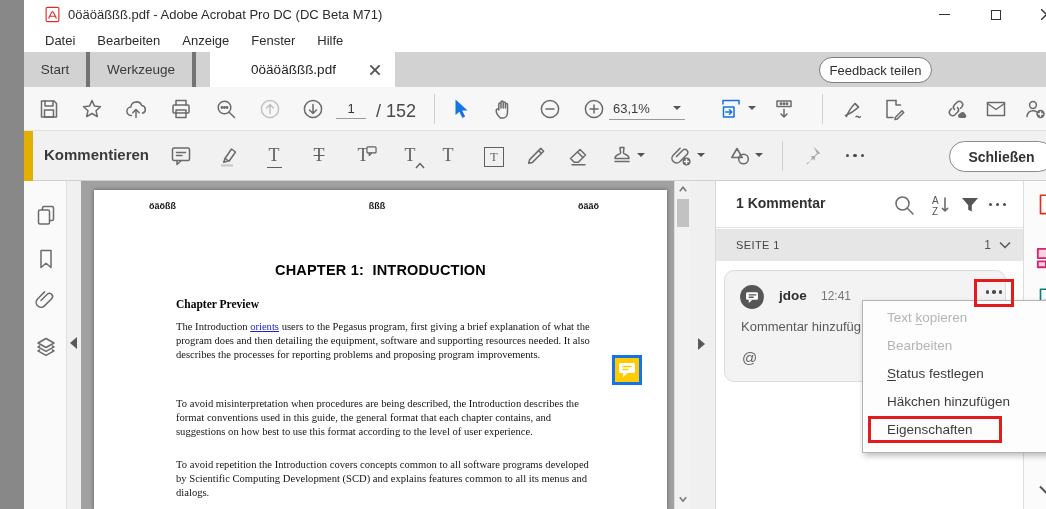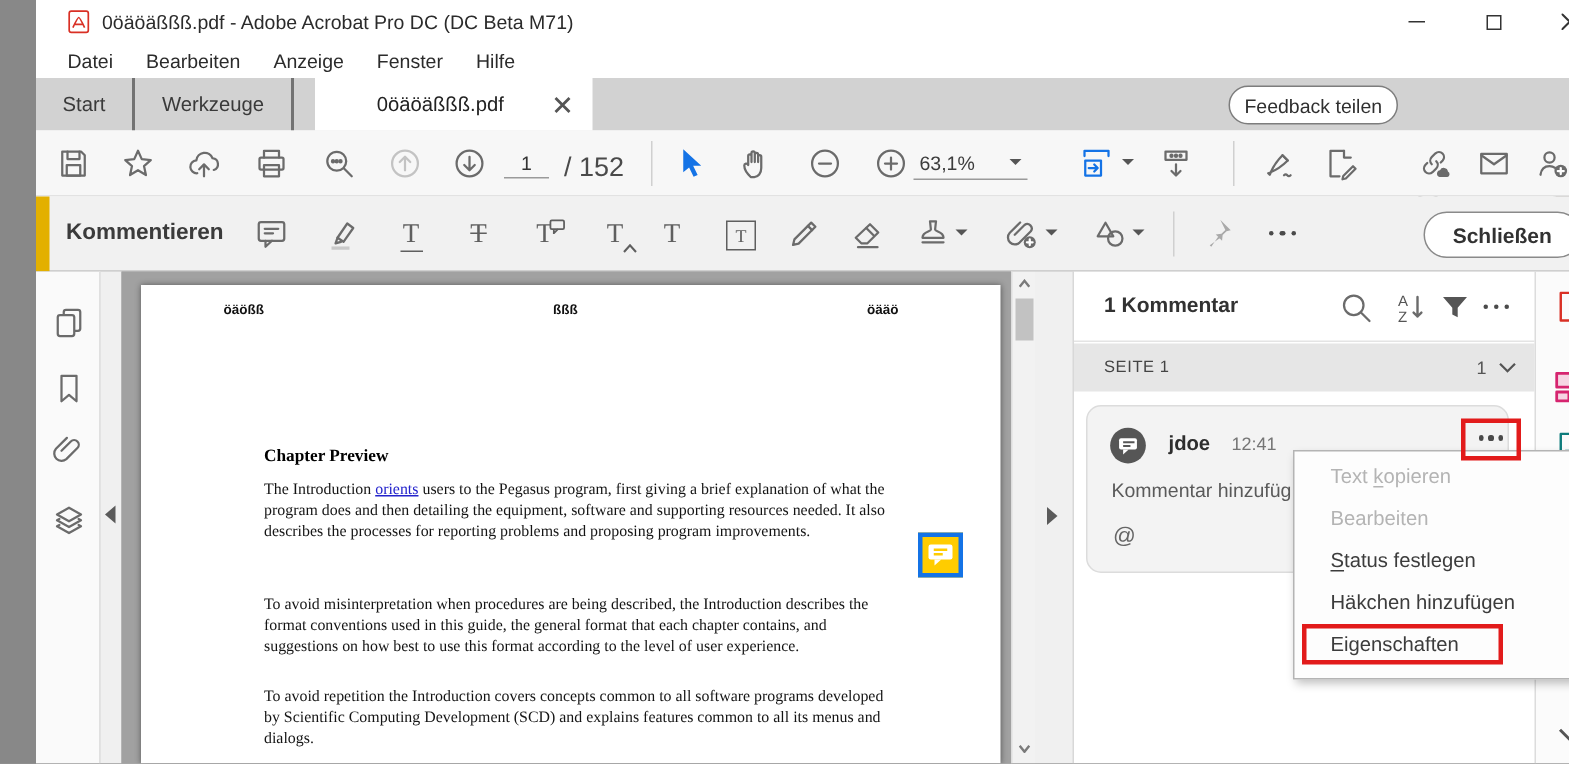--- a/index.html
+++ b/index.html
@@ -14,21 +14,21 @@
   .ic.blue svg{stroke:#1473e6}
   
   #titlebar{left:0;top:0;width:1046px;height:29px;background:#fff}
   #title-text{left:44px;top:7px;font-size:13px;color:#2b2b2b}
   .winbtn{top:0;width:44px;height:29px;display:flex;align-items:center;justify-content:center}
   
   #menubar{left:0;top:29px;width:1046px;height:23px;background:#fff;display:flex;align-items:center;padding-left:10px;gap:0}
   .menu-item{padding:3px 11px;font-size:13px;color:#2b2b2b}
   
   #tabbar{left:0;top:52px;width:1046px;height:35px;background:#d2d2d2}
-  .toptab{top:0;height:35px;display:flex;align-items:center;justify-content:center;font-size:13.5px;color:#3a3a3a;border-right:2px solid #737373}
+  .toptab{top:0;height:35px;display:flex;align-items:center;justify-content:center;font-size:13.5px;color:#3a3a3a;border-right:4px solid #737373}
   #tab-doc{left:186px;width:185px;background:#fff;border-right:none;color:#222}
   #tab-doc-close{left:344px;top:11px;width:14px;height:14px}
   #feedback-btn{left:795px;top:5px;width:113px;height:26px;border:1px solid #7d7d7d;border-radius:13px;background:#fff;
      display:flex;align-items:center;justify-content:center;font-size:13px;color:#2f2f2f}
   #help-btn{left:917px;top:59px;width:22px;height:22px;border:1.6px solid #666;border-radius:50%;
      display:flex;align-items:center;justify-content:center;font-size:12px;font-weight:bold;color:#555}
   #bell{left:966px;top:58px;width:24px;height:24px}
   #avatar{left:1008px;top:57px;width:26px;height:26px;border-radius:50%;
      background:radial-gradient(circle at 40% 35%,#9a8c80 0%,#5c5048 45%,#2e2a26 100%);border:1px solid #b5b5b5}
   
@@ -404,20 +404,21 @@
       <span class="abs tri-l" style="left:3px;top:156px"></span>
     </div>
 
     <div class="abs" id="docarea">
       <div class="abs" id="pdfpage">
         <div class="abs" id="page-header">
           <span>öäößß</span>
           <span>ßßß</span>
           <span>öääö</span>
         </div>
+        <div class="abs" id="chapter-title">CHAPTER 1:  INTRODUCTION</div>
         <div class="abs serif" id="section-heading">Chapter Preview</div>
         <p class="abs serif para" style="top:130px"><span>The Introduction </span><a href="#">orients</a><span> users to the Pegasus program, first giving a brief explanation of what the program does and then detailing the equipment, software and supporting resources needed.  It also describes the processes for reporting problems and proposing program improvements.</span></p>
         <p class="abs serif para" style="top:207px">To avoid misinterpretation when procedures are being described, the Introduction describes the format conventions used in this guide, the general format that each chapter contains, and suggestions on how best to use this format according to the level of user experience.</p>
         <p class="abs serif para" style="top:268px">To avoid repetition the Introduction covers concepts common to all software programs developed by Scientific Computing Development (SCD) and explains features common to all its menus and dialogs.</p>
         <div class="abs" id="annot">
           <svg width="18" height="16" viewBox="0 0 18 16">
               <rect x="1" y="1" width="16" height="10" rx="1.5" fill="#fff"></rect>
               <path d="M5 11v4l4.5-4" fill="#fff"></path>
               <path d="M4.5 4.5h9M4.5 7.5h6" stroke="#fc0" stroke-width="1.6"></path>
             </svg>

